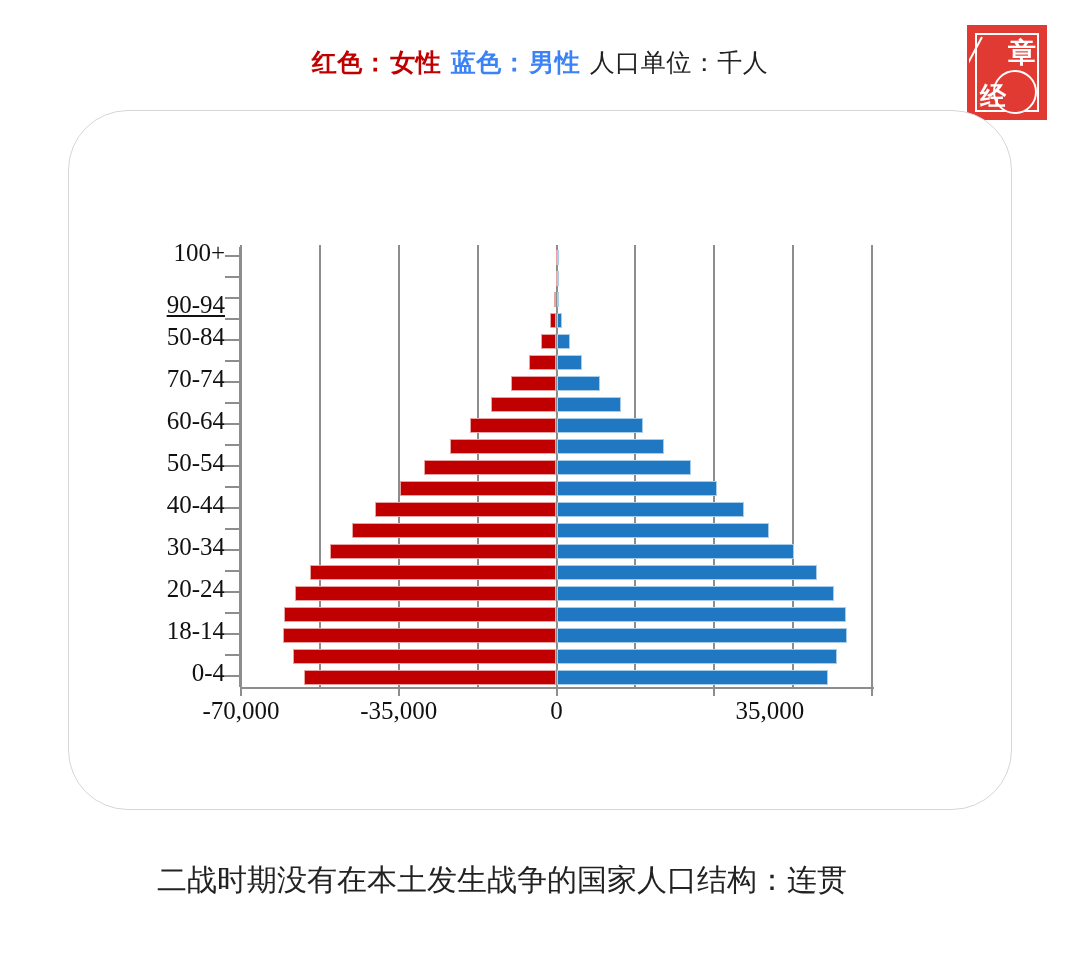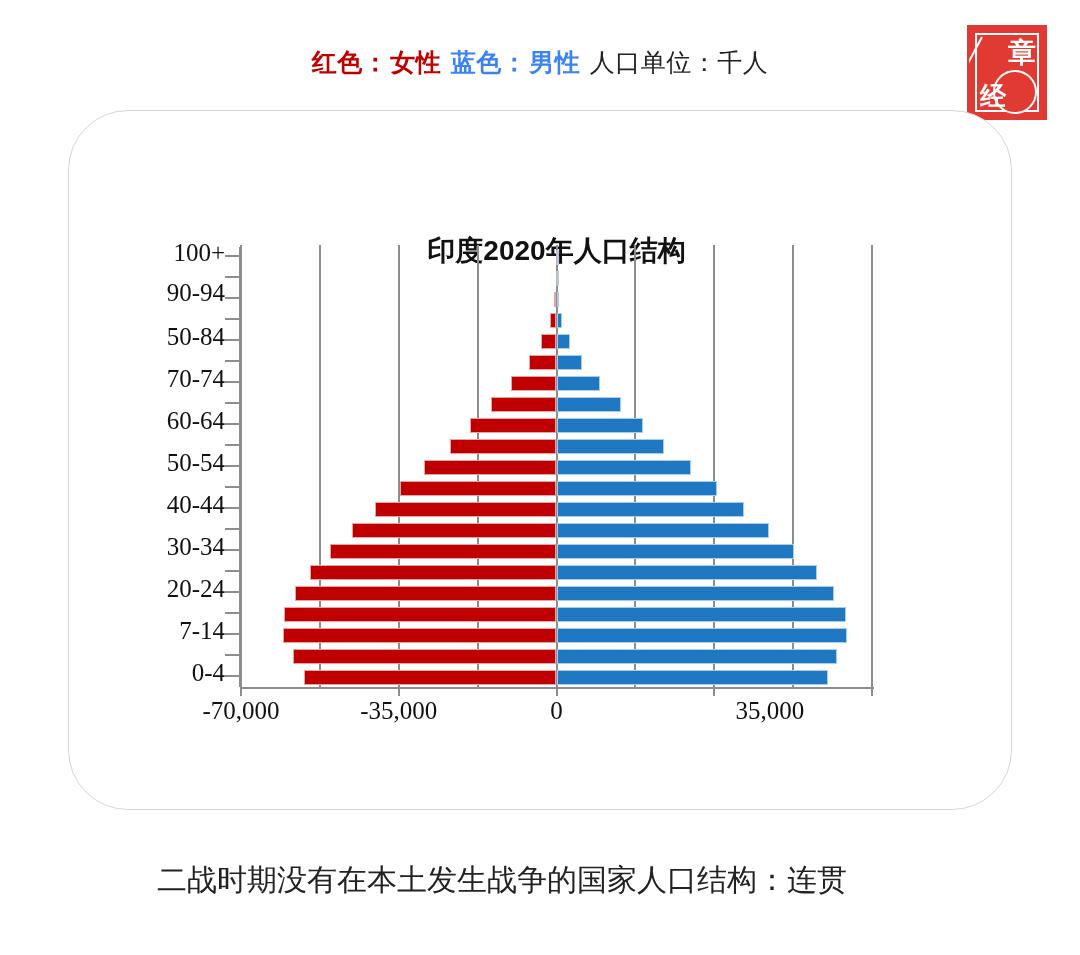--- a/index.html
+++ b/index.html
@@ -130,21 +130,20 @@
   <div class="seal-inner"></div>
   <div class="slash"></div>
   <div class="circ"></div>
   <div class="seal-txt s1">章</div>
   <div class="seal-txt s2">经</div>
 </div>
 
 <div id="card"></div>
 
 <div id="chart">
-  <div id="chart-title">印度2020年人口结构</div>
   <div class="axis-stub"></div>
   <div class="axis-line"></div>
   <div id="plot">
       <div class="gridline" style="left: -1px;"></div>
       <div class="gridline" style="left: 77.875px;"></div>
       <div class="gridline" style="left: 156.75px;"></div>
       <div class="gridline" style="left: 235.625px;"></div>
       <div class="gridline" style="left: 314.5px;"></div>
       <div class="gridline" style="left: 393.375px;"></div>
       <div class="gridline" style="left: 472.25px;"></div>
@@ -230,29 +229,29 @@
         <div class="bar bar-f" style="left: 314.959px; width: 0.540857px;"></div>
         <div class="bar bar-m" style="left: 315.5px; width: 0.405643px;"></div>
       </div>
       <div class="bar-row" style="top: 4.52381px;">
         <div class="bar bar-f" style="left: 315.387px; width: 0.112679px;"></div>
         <div class="bar bar-m" style="left: 315.5px; width: 0.0811285px;"></div>
       </div>
     </div>
   <div id="ylabels">
       <div class="ylabel" style="top: 659.476px;">0-4</div>
-      <div class="ylabel" style="top: 617.381px;">7-14</div>
+      <div class="ylabel" style="top: 617.381px;">18-14</div>
       <div class="ylabel" style="top: 575.286px;">20-24</div>
       <div class="ylabel" style="top: 533.19px;">30-34</div>
       <div class="ylabel" style="top: 491.095px;">40-44</div>
       <div class="ylabel" style="top: 449px;">50-54</div>
       <div class="ylabel" style="top: 406.905px;">60-64</div>
       <div class="ylabel" style="top: 364.81px;">70-74</div>
       <div class="ylabel" style="top: 322.714px;">50-84</div>
-      <div class="ylabel" style="top: 279px;">90-94</div>
+      <div class="ylabel" style="top: 291px; text-decoration: underline;">90-94</div>
       <div class="ylabel" style="top: 238.524px;">100+</div>
     </div>
 <div class="ytick" style="top: 675.476px;"></div>
     <div class="ytick" style="top: 654.429px;"></div>
     <div class="ytick" style="top: 633.381px;"></div>
     <div class="ytick" style="top: 612.333px;"></div>
     <div class="ytick" style="top: 591.286px;"></div>
     <div class="ytick" style="top: 570.238px;"></div>
     <div class="ytick" style="top: 549.19px;"></div>
     <div class="ytick" style="top: 528.143px;"></div>

